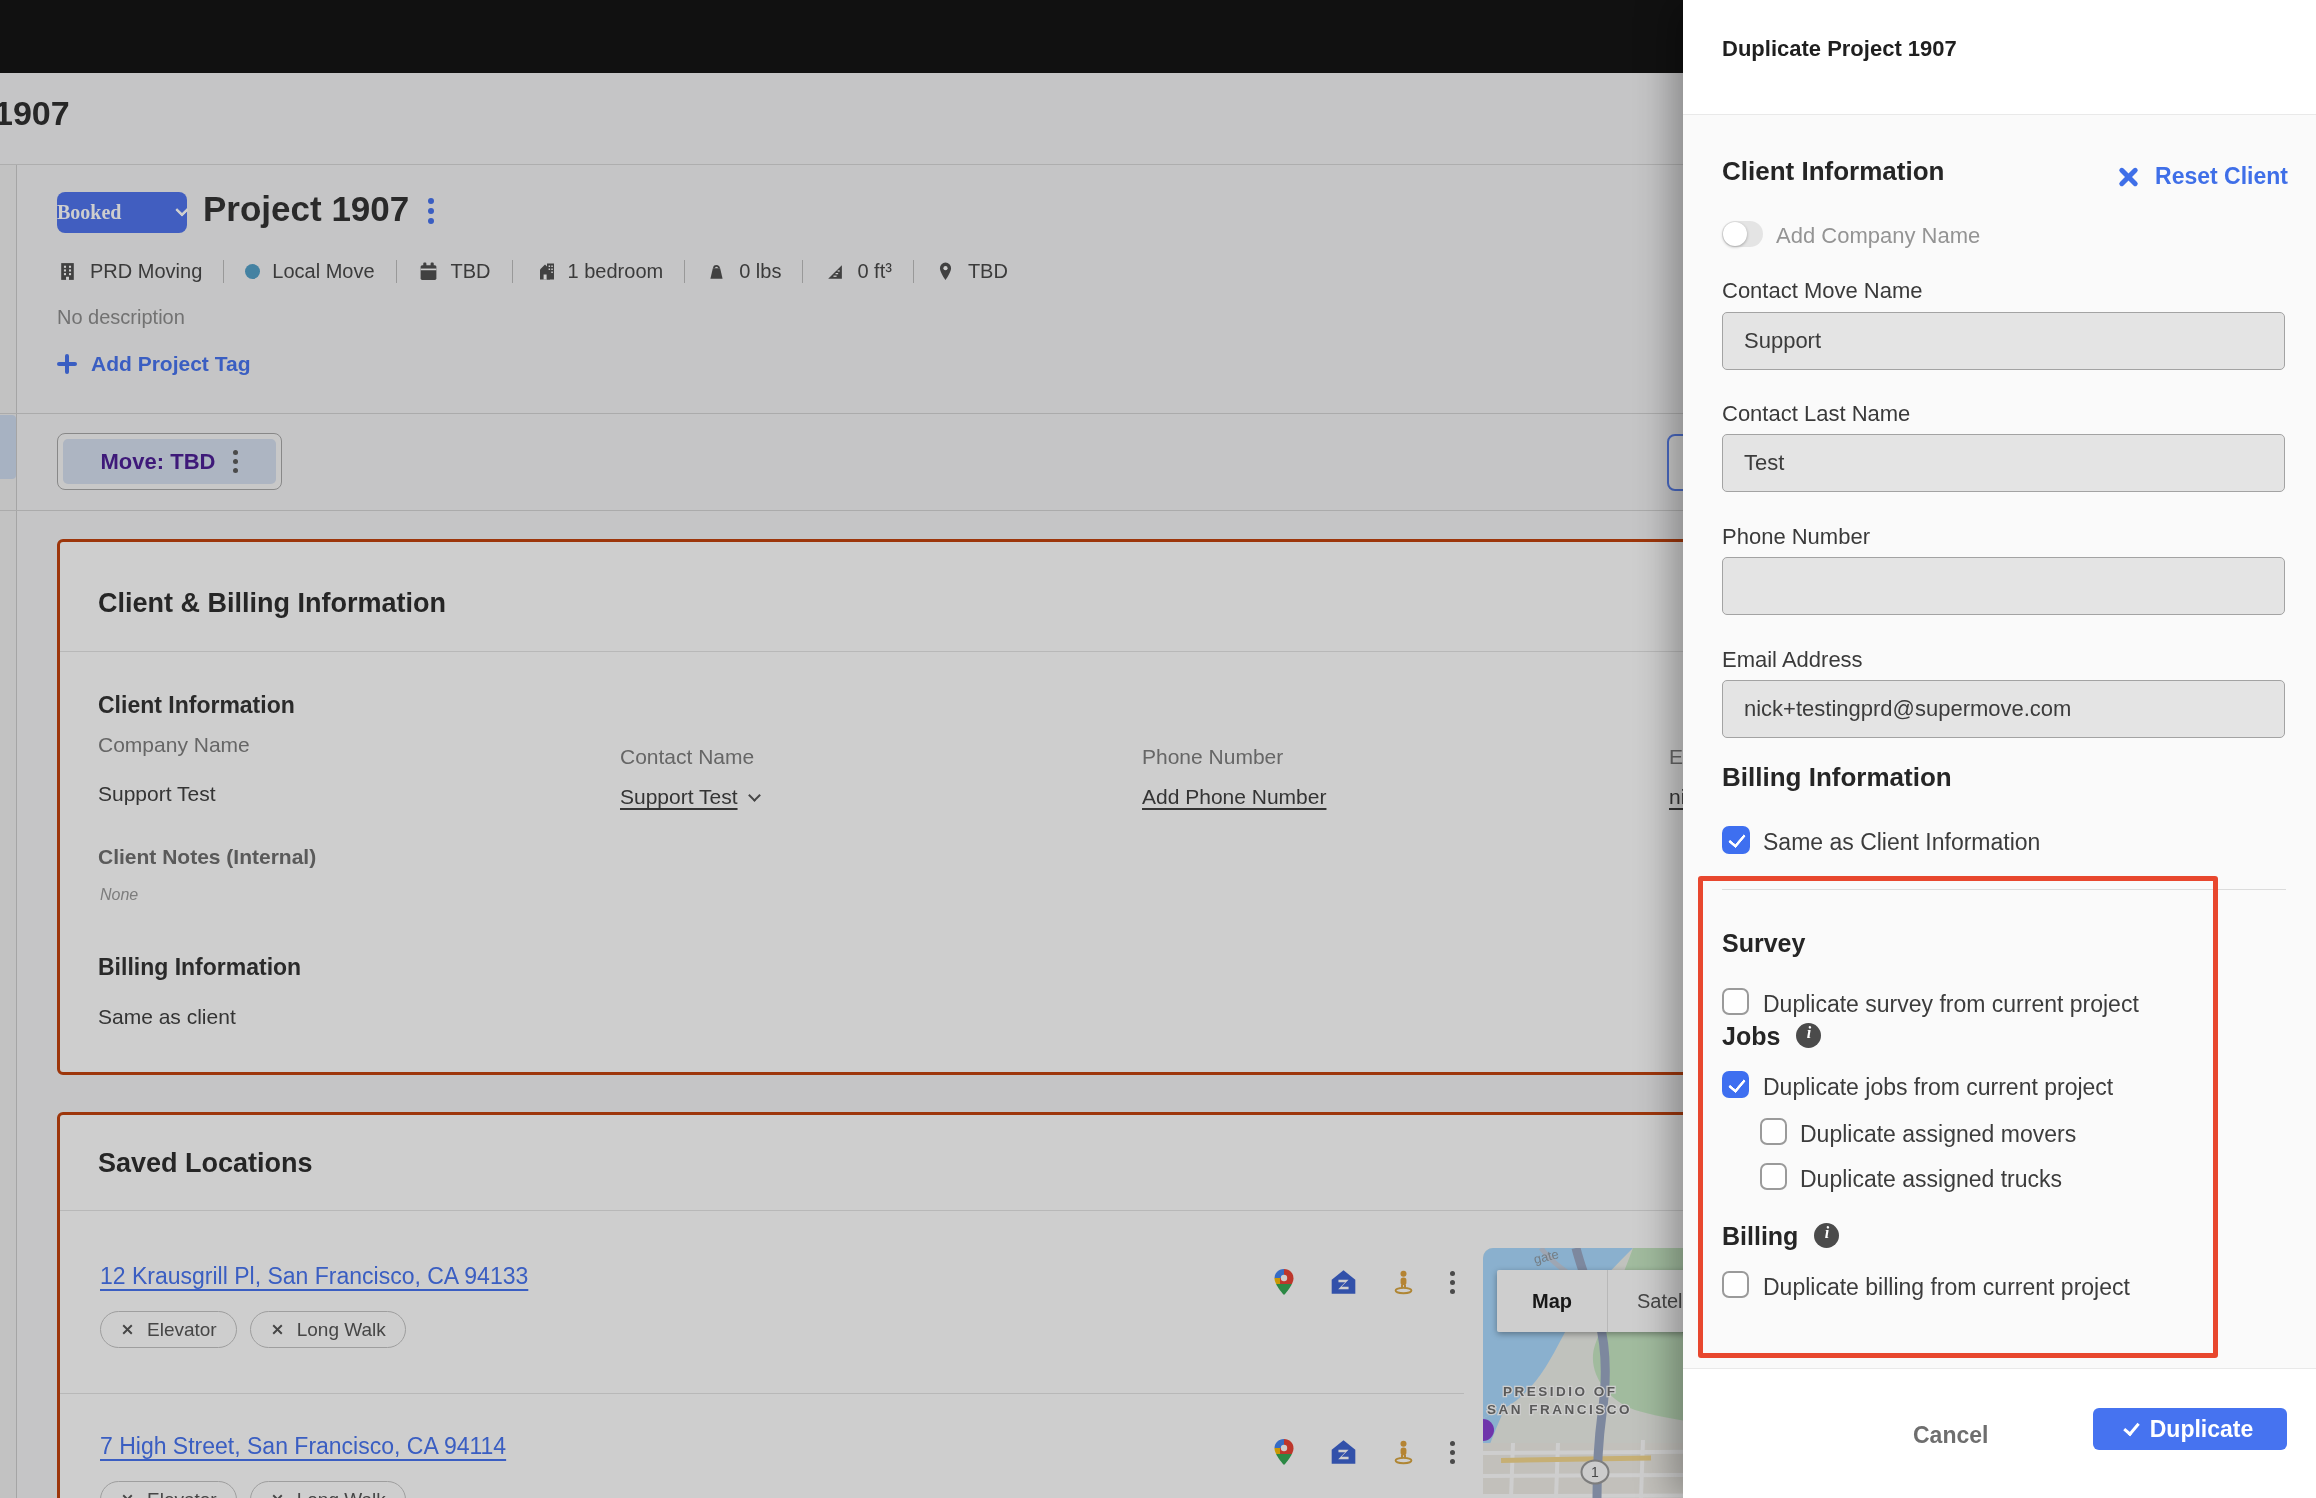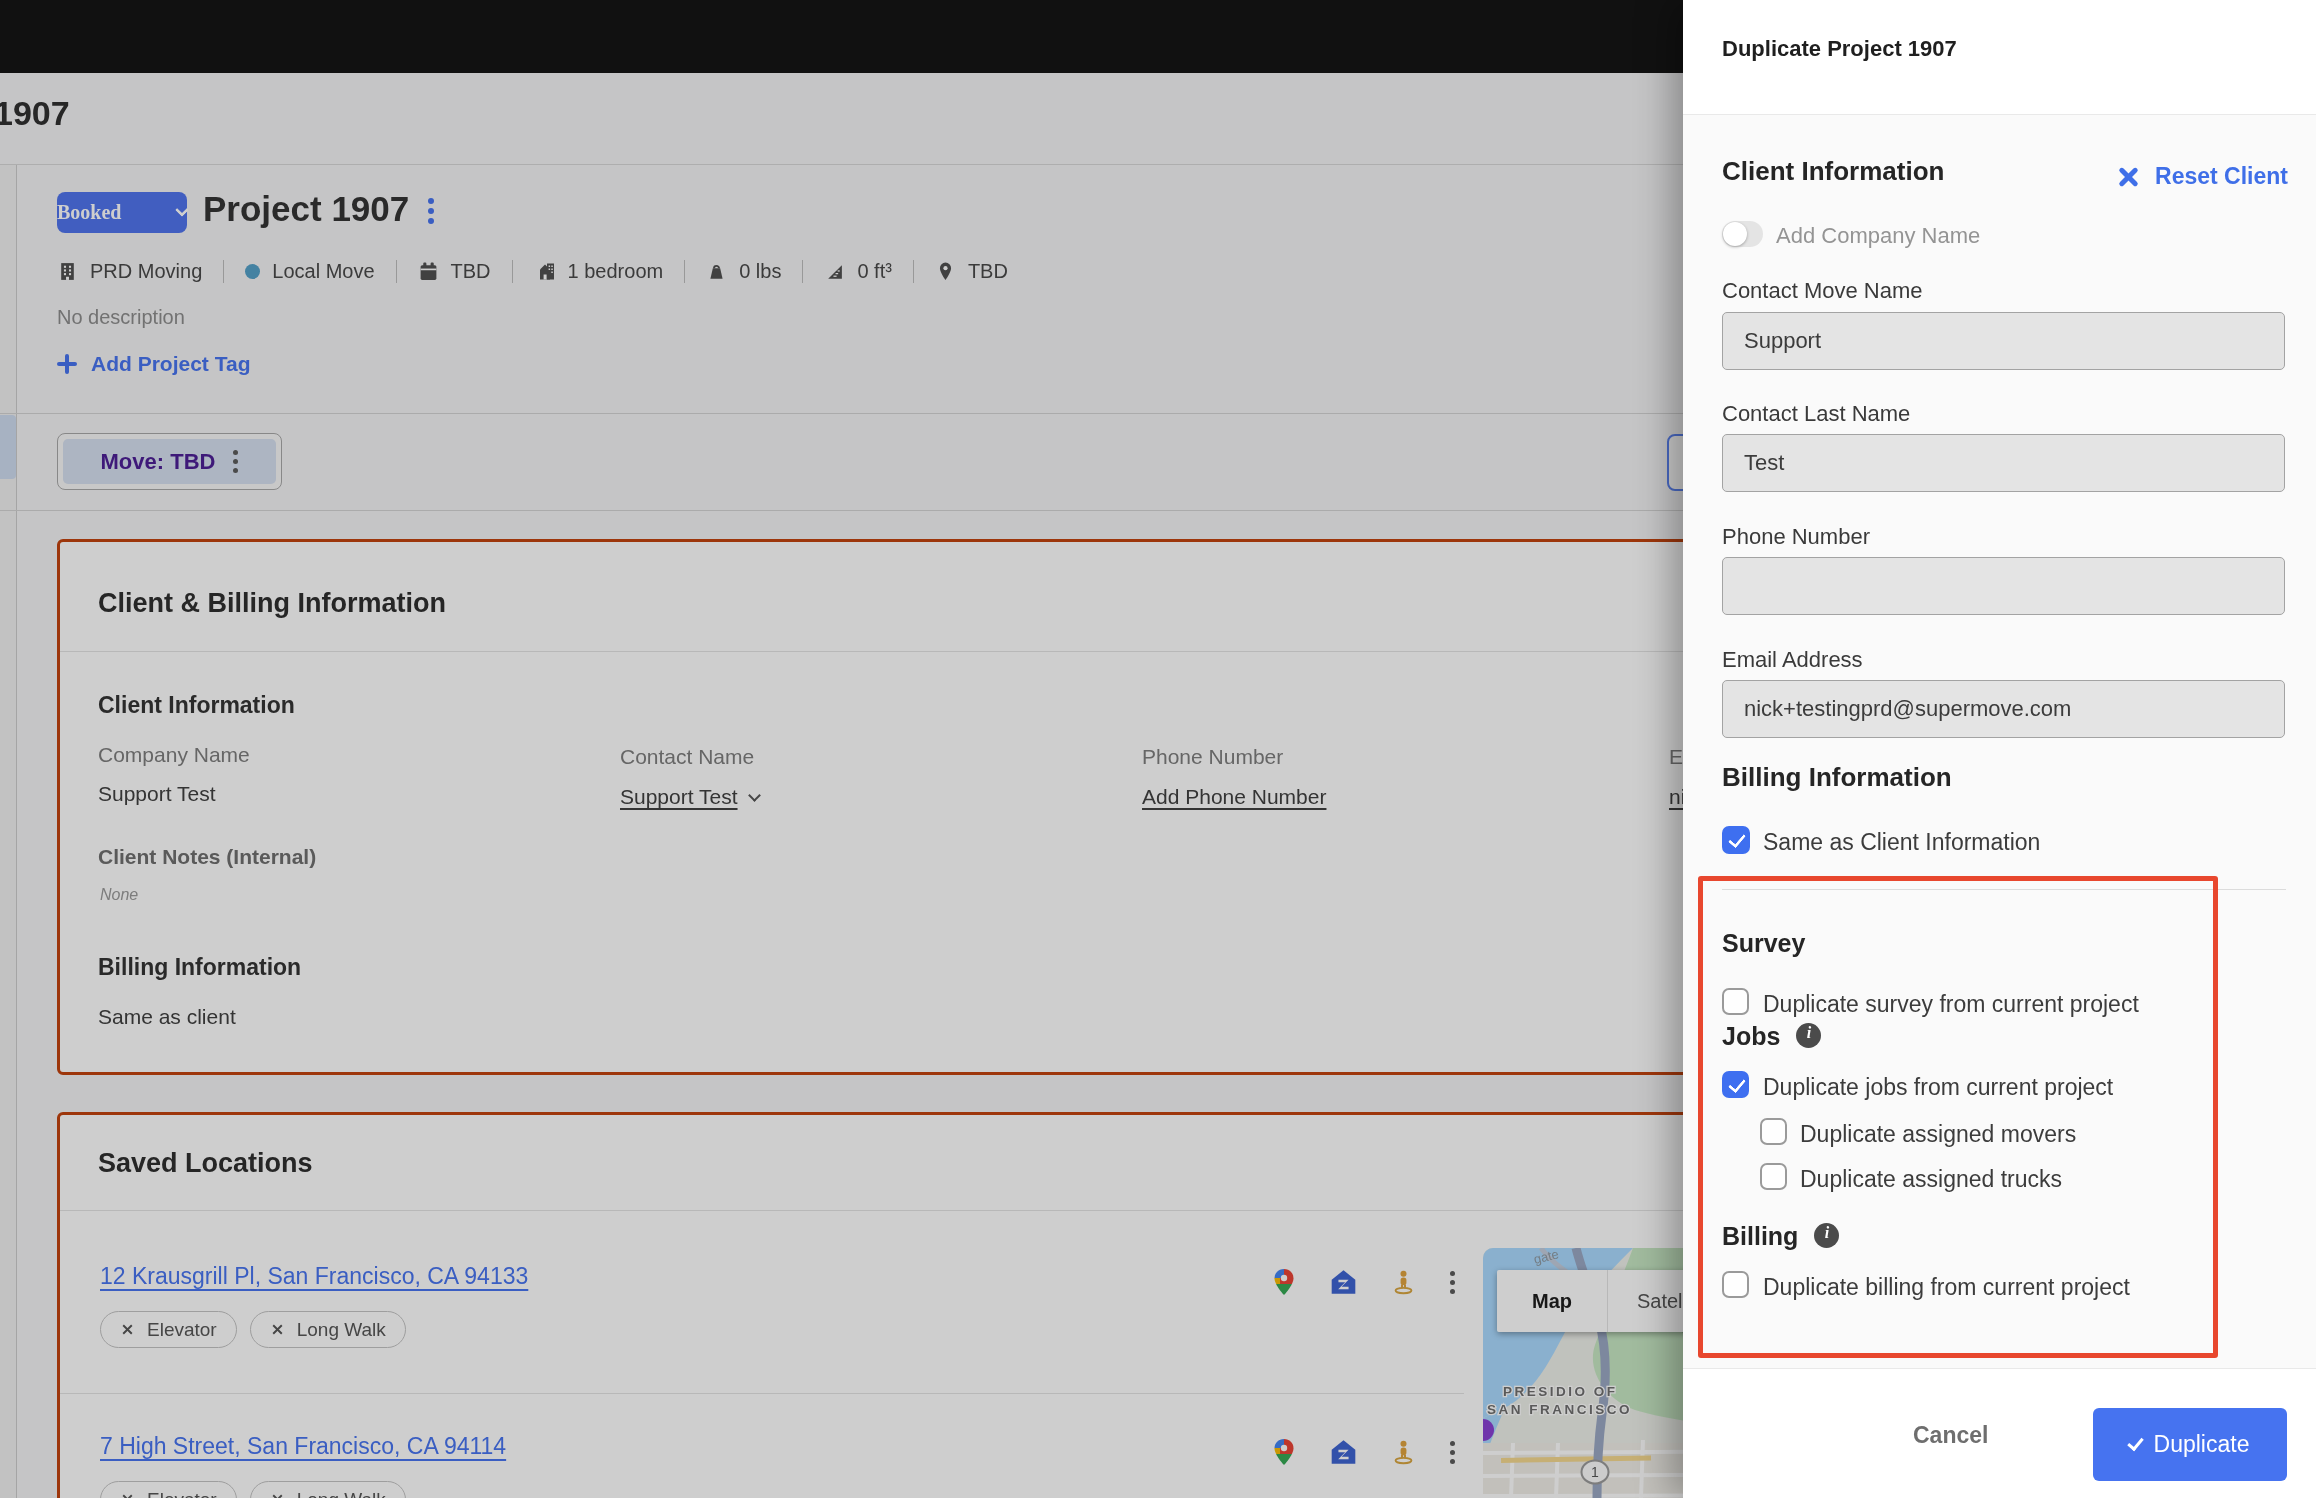--- a/index.html
+++ b/index.html
@@ -106,22 +106,22 @@
   .red-box { position:absolute; left:15px; top:876px; width:520px; height:482px; border:5px solid #e8472e; border-radius:3px; z-index:5; }
   .inner-div { position:absolute; left:39px; top:889px; width:564px; height:1px; background:#dcdcdc; }
 
   .info { display:inline-block; position:relative; width:25px; height:25px; border-radius:50%; background:#4b4b4b; vertical-align:-3px; margin-left:16px; }
   .info:after { content:"i"; position:absolute; left:0; right:0; top:1px; text-align:center; color:#fff; font-size:16px; font-weight:bold;
     font-family:"Liberation Serif",serif; font-style:italic; }
 
   .panel-footer { left:0; top:1369px; width:633px; height:129px; background:#fff; }
   .cancel-btn { position:absolute; left:230px; top:1422px; font-size:23px; color:#6e6e6e; font-weight:bold; background:none; border:none;
     font-family:"Liberation Sans",sans-serif; }
-  .submit-btn { position:absolute; left:410px; top:1408px; width:194px; height:73px; background:#4673f0; border:none; border-radius:6px;
-    color:#fff; font-size:23px; font-weight:normal; display:flex; align-items:center; justify-content:center; gap:14px;
+  .submit-btn { position:absolute; left:410px; top:1408px; width:194px; height:42px; background:#4673f0; border:none; border-radius:6px;
+    color:#fff; font-size:23px; font-weight:bold; display:flex; align-items:center; justify-content:center; gap:14px;
     font-family:"Liberation Sans",sans-serif; }
   .check-white { width:9px; height:15px; border-right:3px solid #fff; border-bottom:3px solid #fff; transform:rotate(40deg); margin-top:-4px; }
 </style>
 </head>
 <body>
 
 <div class="screen">
 
   <div class="abs topbar"></div>
   <div class="abs page-title">1907</div>
@@ -232,21 +232,21 @@
   </div>
   <div class="abs edge-btn"></div>
   <div class="abs row-divider" style="top:510px"></div>
 
   <div class="abs card card1">
     <div class="abs card-heading" style="left:38px; top:46px">Client &amp; Billing Information</div>
     <div class="abs card-div" style="left:0; top:109px; width:100%"></div>
 
     <div class="abs sec-heading" style="left:38px; top:150px">Client Information</div>
 
-    <div class="abs col-label" style="left:38px; top:201px">Company Name</div>
+    <div class="abs col-label" style="left:38px; top:191px">Company Name</div>
     <div class="abs col-value" style="left:38px; top:240px">Support Test</div>
 
     <div class="abs col-label" style="left:560px; top:203px">Contact Name</div>
     <div class="abs col-value ulink" style="left:560px; top:243px">
       <span>Support Test</span>
       <span class="chev-dark"></span>
     </div>
 
     <div class="abs col-label" style="left:1082px; top:203px">Phone Number</div>
     <div class="abs col-value ulink" style="left:1082px; top:243px">

